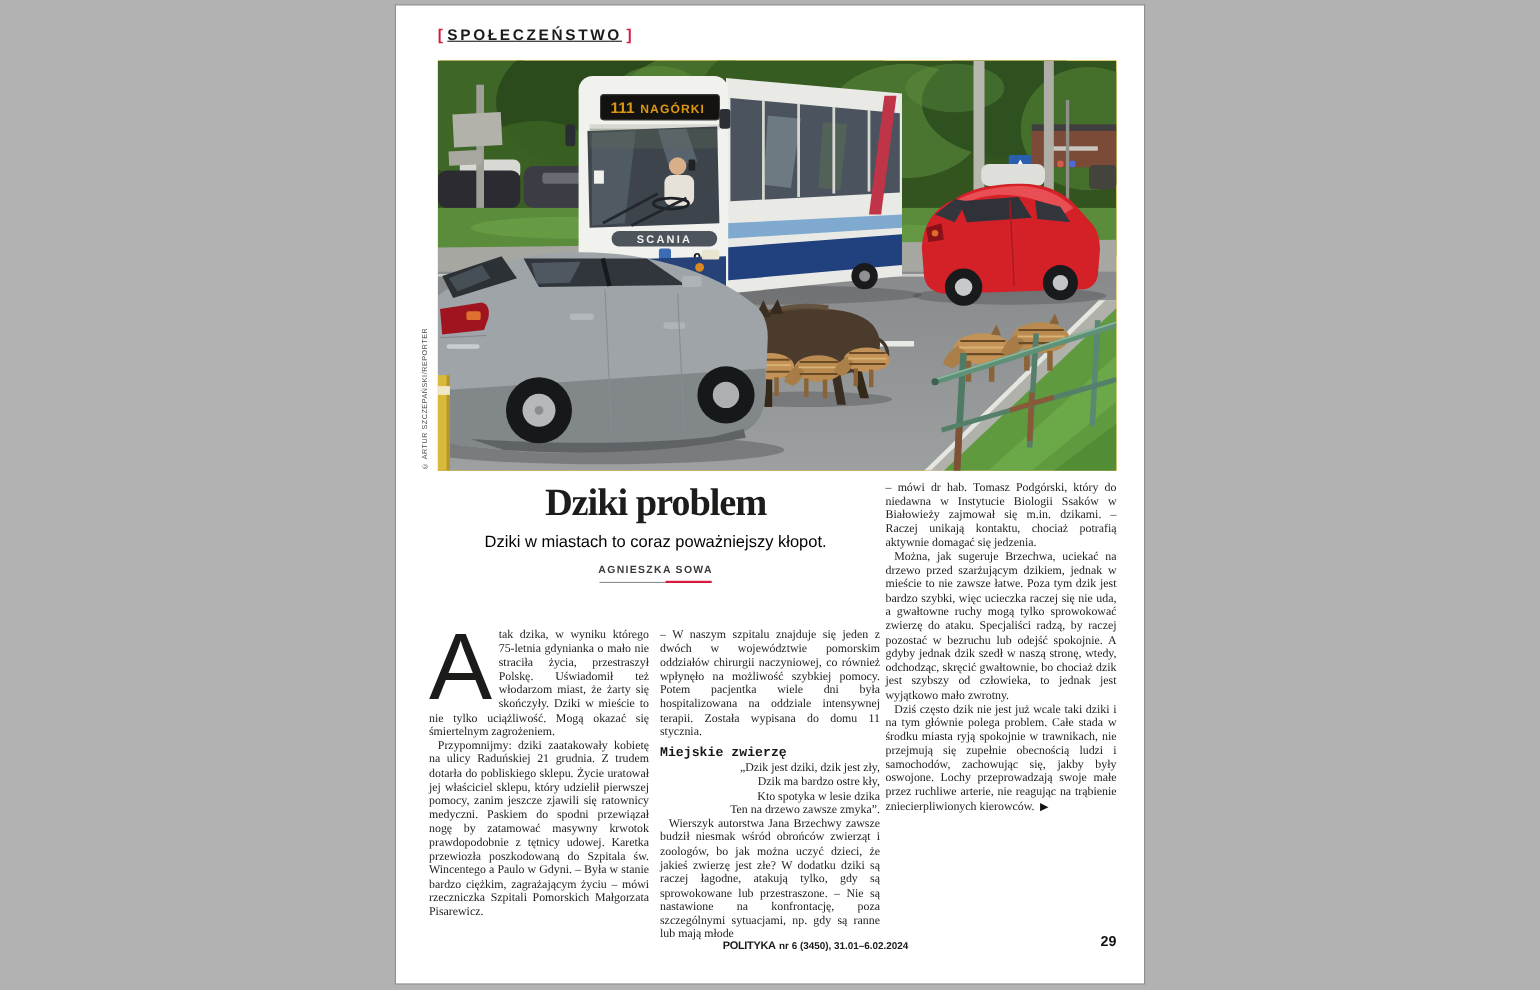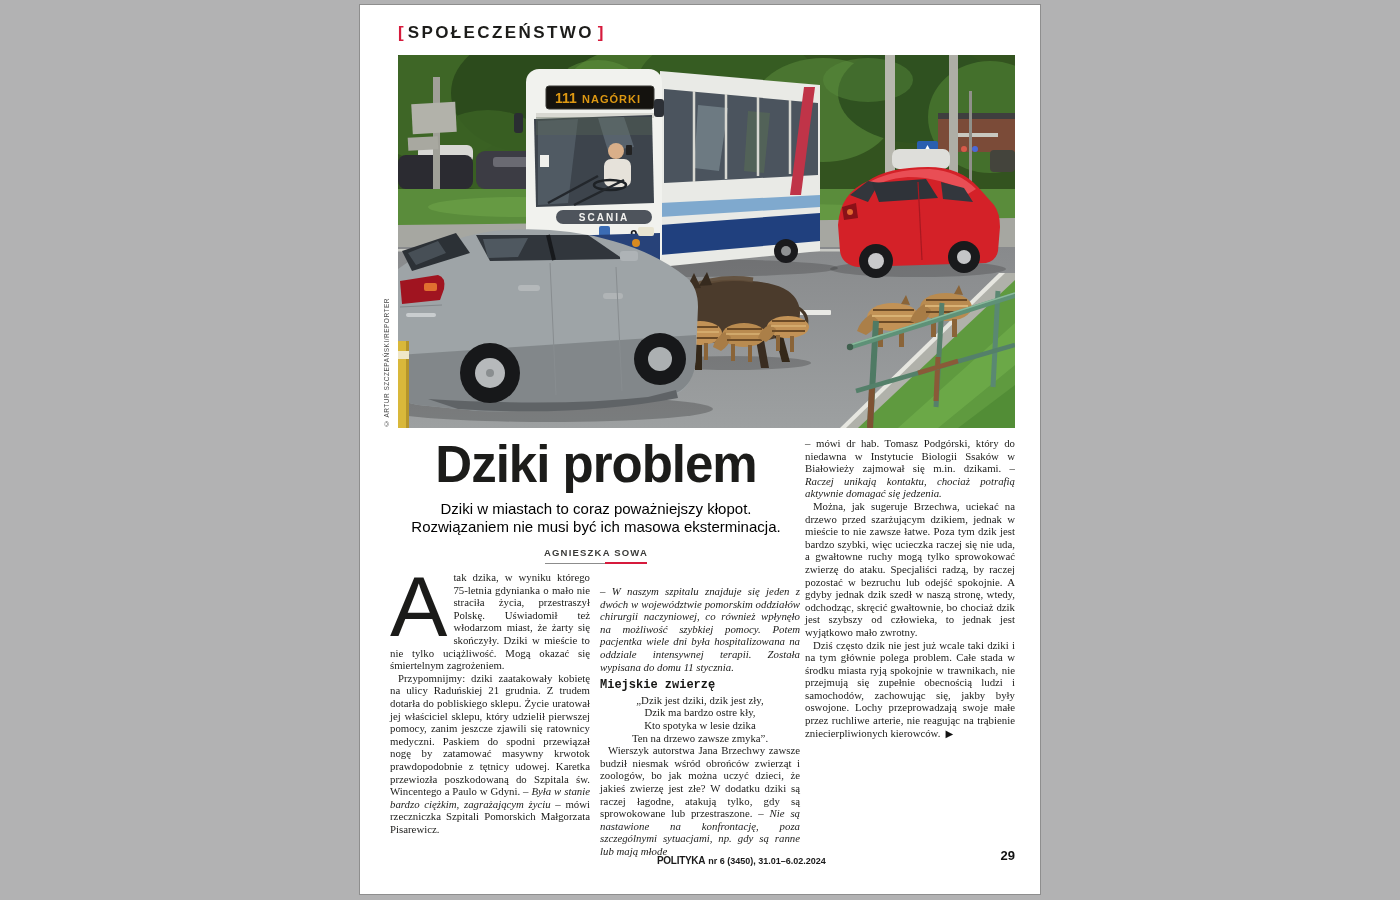--- a/index.html
+++ b/index.html
@@ -6,54 +6,54 @@
   body{
     width:1400px;height:900px;position:relative;overflow:hidden;
     background:#b2b2b3;
     font-family:"Liberation Sans", sans-serif;
   }
   .page{
     position:absolute;left:360px;top:5px;width:680px;height:889px;
     background:#ffffff;box-shadow:0 0 0 1px #8e8e8e;
   }
   
-  .tag{position:absolute;left:34px;top:18px;font-size:17px;font-weight:700;
-       letter-spacing:2.4px;color:#1c1c1a;}
+  .tag{position:absolute;left:34px;top:18px;font-size:14px;font-weight:700;
+       letter-spacing:2.4px;color:#1c1c1a;text-decoration:underline;}
   .tag .bracket{color:#d61a3c;font-weight:700;letter-spacing:0;margin:0 4px;}
   
   .photo{position:absolute;left:38px;top:50px;width:617px;height:373px;overflow:hidden;background:#eab308;}
   .photo svg{display:block;}
   .photo-credit{
     position:absolute;left:23px;top:268px;height:154px;
     writing-mode:vertical-rl;transform:rotate(180deg);
     font-size:6.5px;letter-spacing:.5px;color:#4a4a4a;white-space:nowrap;
   }
   
   .head-block{position:absolute;left:30px;top:424px;width:412px;text-align:center;}
-  .headline{margin:10px 0 0 0;font-size:51px;line-height:1.02;font-weight:700;
-            letter-spacing:-1px;color:#1c1c1a;}
+  .headline{margin:10px 0 0 0;font-size:35px;line-height:1.02;font-weight:700;
+            letter-spacing:-1px;color:#1c1c1a;font-family:Liberation Serif, serif;}
   .subtitle{margin:9px 0 0 0;font-size:15px;line-height:18px;color:#000000;}
   .author{margin-top:11px;font-size:9.5px;letter-spacing:1.2px;font-weight:600;color:#3a3a38;}
   .author-rule{margin:4px auto 0 auto;width:102px;height:2px;font-size:0;}
   .author-rule .rg{display:inline-block;width:60px;height:1px;vertical-align:top;margin-top:1px;background:#8c8c8c;}
   .author-rule .rr{display:inline-block;width:42px;height:2px;vertical-align:top;background:#d61a3c;}
   
   .col{position:absolute;font-family:"Liberation Serif", serif;font-size:10.8px;
        line-height:12.6px;color:#1b1b19;text-align:justify;}
   .col p{margin:0;}
   .indent{text-indent:8px;}
-  .it{font-style:italic;}
+  .it{}
   .col1{left:30px;top:566px;width:200px;height:282px;}
-  .col2{left:240px;top:580px;width:200px;height:282px;}
+  .col2{left:240px;top:566px;width:200px;height:282px;}
   .col3{left:445px;top:432px;width:210px;height:416px;}
   .dropcap{float:left;font-size:86px;line-height:62px;margin:4px 6px 0 0;
            font-family:"Liberation Sans", sans-serif;font-weight:400;color:#1b1b19;}
   .subhead{font-family:Liberation Mono, monospace;font-weight:700;font-size:12px;
            margin:6px 0 2px 0;color:#161614;text-align:left;}
-  .poem{text-align:center;}
+  .poem{text-align:right;}
   .cont{font-family:"Liberation Sans", sans-serif;font-size:10px;margin-left:5px;color:#111;}
   
   .footer{position:absolute;left:285px;top:850px;font-size:9px;color:#1a1a1a;font-weight:700;padding-left:12px;}
   .footer .mag{font-weight:800;font-size:10px;letter-spacing:-.3px;margin-right:3px;}
   .page-num{position:absolute;left:598px;top:843px;width:57px;text-align:right;
             font-size:13px;font-weight:700;color:#111;}
   
   .svg-sans{font-family:"Liberation Sans", sans-serif;}
 </style>
 </head>
@@ -347,21 +347,21 @@
       <g>
         <rect x="0" y="286" width="11" height="87" fill="#d9b83a"></rect>
         <rect x="8" y="286" width="3" height="87" fill="#b5952a"></rect>
         <rect x="0" y="296" width="11" height="8" fill="#efe7c8"></rect>
       </g>
     </svg>
   </div>
 
   <div class="head-block">
     <h1 class="headline">Dziki problem</h1>
-    <p class="subtitle"><span>Dziki w miastach to coraz poważniejszy kłopot.</span><br><span>Rozwiązaniem nie musi być ich masowa eksterminacja.</span></p>
+    <p class="subtitle"><span>Dziki w miastach to coraz poważniejszy kłopot.</span><br></p>
     <div class="author">AGNIESZKA SOWA</div>
     <div class="author-rule"><span class="rg"></span><span class="rr"></span></div>
   </div>
 
   <div class="col col1">
     <p><span class="dropcap">A</span><span>tak dzika, w wyniku którego 75-letnia gdynianka o mało nie straciła życia, przestraszył Polskę. Uświadomił też włodarzom miast, że żarty się skończyły. Dziki w mieście to nie tylko uciążliwość. Mogą okazać się śmiertelnym zagrożeniem.</span></p>
     <p class="indent"><span>Przypomnijmy: dziki zaatakowały kobietę na ulicy Raduńskiej 21 grudnia. Z trudem dotarła do pobliskiego sklepu. Życie uratował jej właściciel sklepu, który udzielił pierwszej pomocy, zanim jeszcze zjawili się ratownicy medyczni. Paskiem do spodni przewiązał nogę by zatamować masywny krwotok prawdopodobnie z tętnicy udowej. Karetka przewiozła poszkodowaną do Szpitala św. Wincentego a Paulo w Gdyni. – </span><span class="it">Była w stanie bardzo ciężkim, zagrażającym życiu</span><span> – mówi rzeczniczka Szpitali Pomorskich Małgorzata Pisarewicz.</span></p>
   </div>
 
   <div class="col col2">

